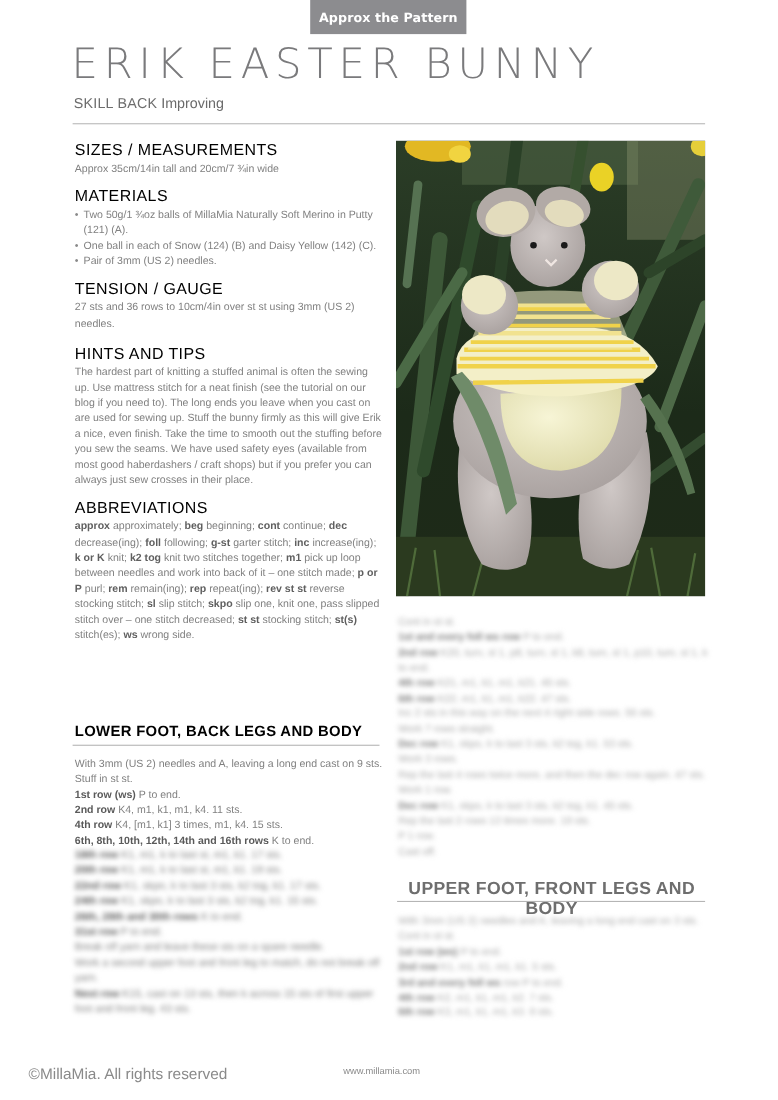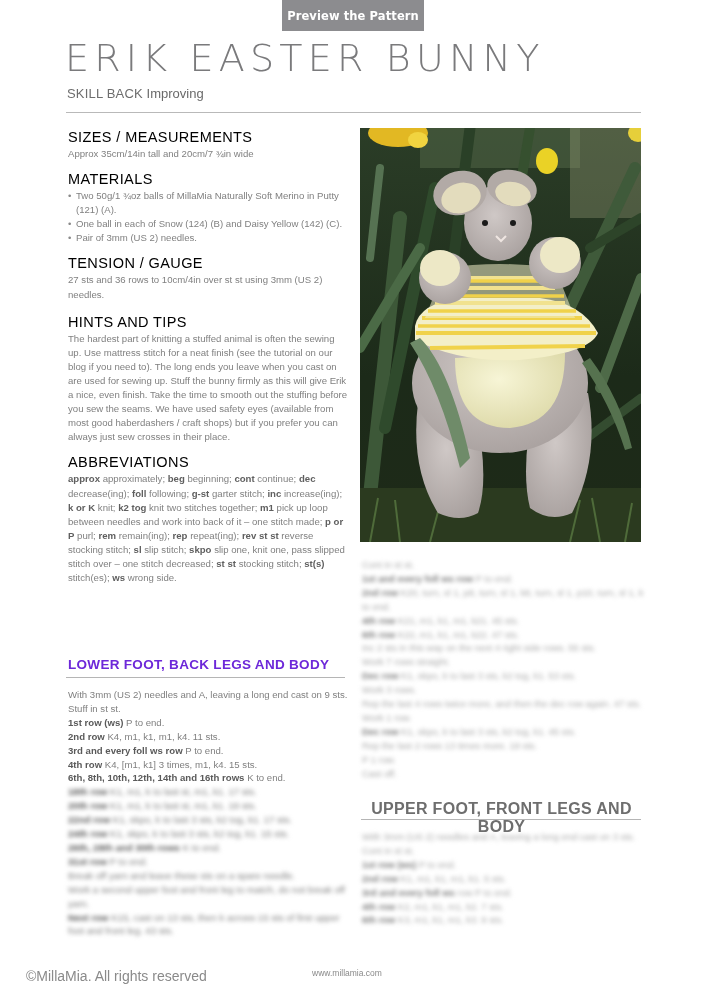--- a/index.html
+++ b/index.html
@@ -39,21 +39,21 @@
 
   .section { margin-bottom: 7px; }
   .section .sec-heading { margin-bottom: 1px; }
 
   .bullets { list-style: none; }
   .bullets li { position: relative; padding-left: 8px; font-size: 9.6px; line-height: 14.1px; color: #808080; }
   .bullets li::before { content: "•"; position: absolute; left: 0; top: 0; color: #8a8a8a; }
 
   .lower-heading {
     position: absolute; left: 68px; top: 657px; width: 277px;
-    font-size: 13.5px; color: #6d28d9; letter-spacing: 0.3px; text-transform: uppercase;
+    font-size: 13.5px; color: #000000; letter-spacing: 0.3px; text-transform: uppercase;
   }
   .lower-rule { position: absolute; left: 66px; top: 677px; width: 279px; height: 1px; background: #b5b5b5; }
 
   .lower-body { position: absolute; left: 68px; top: 688px; width: 282px; }
   .lower-body p { font-size: 9.6px; line-height: 13.9px; color: #808080; }
   .lower-body p b { color: #5a5a5a; }
 
   .blur { filter: blur(2.2px); color: #a8a8a8; }
   .blur b { color: #7a7a7a; }
 
@@ -73,21 +73,21 @@
 
   .photo {
     position: absolute; left: 360px; top: 128px; width: 281px; height: 414px;
     overflow: hidden; background: #1f2d1c;
   }
   .photo svg { display: block; width: 281px; height: 414px; }
 </style>
 </head>
 <body>
 
-<div class="preview-btn">Preview the Pattern</div>
+<div class="preview-btn">Approx the Pattern</div>
 <h1 class="page-title">ERIK EASTER BUNNY</h1>
 <div class="skill-level">
   <span class="skill-label">SKILL BACK</span>
   <span class="skill-value">Improving</span>
 </div>
 <div class="top-rule"></div>
 
 <div class="left-col">
   <div class="section">
     <h2 class="sec-heading">SIZES / MEASUREMENTS</h2>
@@ -120,21 +120,20 @@
 </div>
 
 <h2 class="lower-heading">LOWER FOOT, BACK LEGS AND BODY</h2>
 <div class="lower-rule"></div>
 <div class="lower-body">
   <div id="lower-lines">
       <p><span>With 3mm (US 2) needles and A, leaving a long end cast on 9 sts.</span></p>
       <p><span>Stuff in st st.</span></p>
       <p><b>1st row (ws)</b><span> P to end.</span></p>
       <p><b>2nd row</b><span> K4, m1, k1, m1, k4.  11 sts.</span></p>
-      <p><b>3rd and every foll ws row</b><span> P to end.</span></p>
       <p><b>4th row</b><span> K4, [m1, k1] 3 times, m1, k4.  15 sts.</span></p>
       <p><b>6th, 8th, 10th, 12th, 14th and 16th rows</b><span> K to end.</span></p>
     </div>
   <div id="lower-blur" class="blur">
       <p><b>18th row</b><span> K1, m1, k to last st, m1, k1.  17 sts.</span></p>
       <p><b>20th row</b><span> K1, m1, k to last st, m1, k1.  19 sts.</span></p>
       <p><b>22nd row</b><span> K1, skpo, k to last 3 sts, k2 tog, k1.  17 sts.</span></p>
       <p><b>24th row</b><span> K1, skpo, k to last 3 sts, k2 tog, k1.  15 sts.</span></p>
       <p><b>26th, 28th and 30th rows</b><span> K to end.</span></p>
       <p><b>31st row</b><span> P to end.</span></p>

